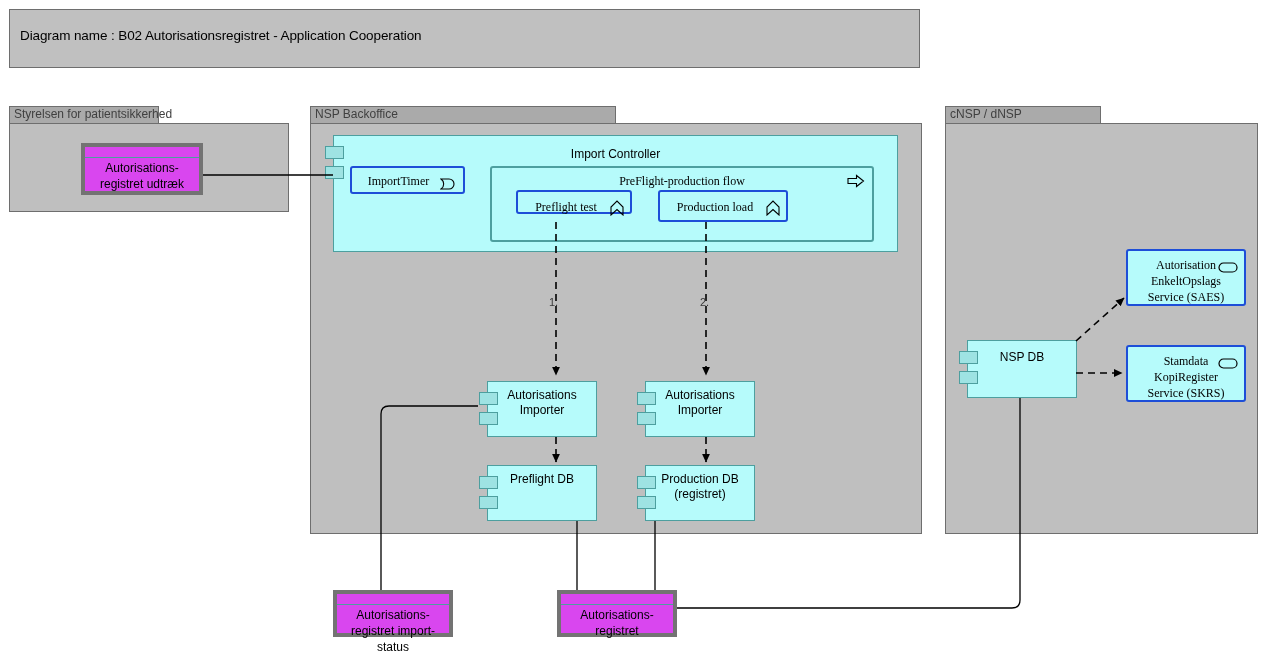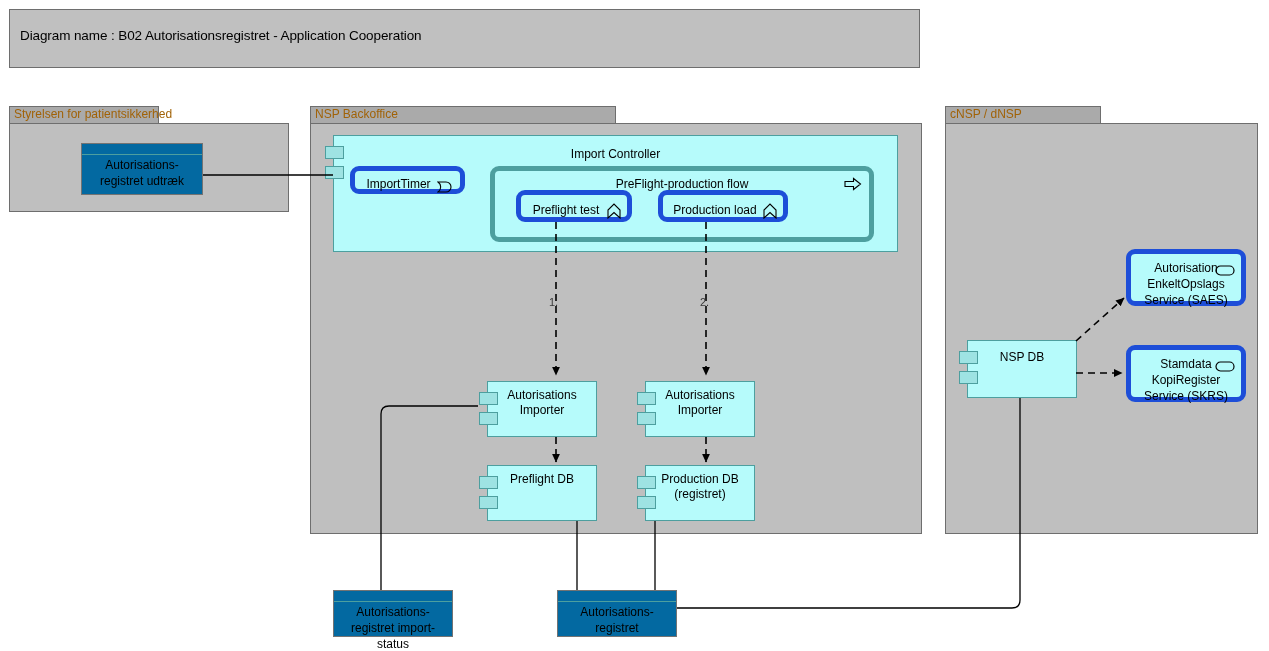--- a/index.html
+++ b/index.html
@@ -24,21 +24,21 @@
 
   
   .group{position:absolute;box-sizing:border-box;}
   .group-tab{
     position:absolute;left:0;top:0;height:18px;
     background:#aaaaaa;border:1px solid #6e6e6e;box-sizing:border-box;
     z-index:2;
   }
   .group-tab-label{
     position:absolute;left:5px;top:1px;font-size:12px;white-space:nowrap;
-    color:#a16207;z-index:4;
+    color:#404040;z-index:4;
   }
   .group-body{
     position:absolute;left:0;top:17px;right:0;bottom:0;
     background:#bfbfbf;border:1px solid #6e6e6e;box-sizing:border-box;z-index:1;
   }
 
   
   .component{
     position:absolute;box-sizing:border-box;
     background:#b6fbfb;border:1px solid #4d9f9f;
@@ -51,35 +51,35 @@
   }
   .comp-label{
     position:absolute;left:0;right:0;top:6px;text-align:center;
     font-size:12px;line-height:15px;padding:0 4px;box-sizing:border-box;
     white-space:pre-line;
   }
 
   
   .dataobj{
     position:absolute;box-sizing:border-box;
-    background:#0369a1;border:1px solid #737373;z-index:6;
+    background:#d946ef;border:4px solid #737373;z-index:6;
   }
   .dataobj .bar{
     position:absolute;left:0;right:0;top:0;height:11px;
     border-bottom:1px solid #4d9f9f;box-sizing:border-box;
   }
   .dataobj .do-label{
     position:absolute;left:0;right:0;top:13px;text-align:center;
     font-size:12px;line-height:16px;white-space:pre-line;
   }
 
   
   .rounded{
-    position:absolute;box-sizing:border-box;border-radius:9px;
-    border:5px solid #1d4ed8;background:#b6fbfb;z-index:6;
+    position:absolute;box-sizing:border-box;border-radius:3px;
+    border:2px solid #1d4ed8;background:#b6fbfb;z-index:6;font-family:Liberation Serif, serif;
   }
   .rounded.nofill{background:transparent;}
   .rlabel{
     position:absolute;left:0;right:0;text-align:center;font-size:12px;
     line-height:16px;white-space:pre-line;
   }
 
   
   .icon-wrap{position:absolute;z-index:8;}
 
@@ -173,21 +173,21 @@
 
   <div class="rounded nofill" style="left:490px;top:166px;width:384px;height:76px;border-color:#4d9f9f;">
     <div class="rlabel" style="top:5px;">PreFlight-production flow</div>
     <div class="icon-wrap" style="right:7px;top:6px;">
       <svg width="18" height="14" viewBox="0 0 18 14">
         <path d="M1,4.5 L9.5,4.5 L9.5,1.5 L16.5,7 L9.5,12.5 L9.5,9.5 L1,9.5 z" fill="none" stroke="#000" stroke-width="1.1" stroke-linejoin="miter"></path>
       </svg>
     </div>
   </div>
 
-  <div class="rounded" style="left:516px;top:190px;width:116px;height:32px;padding-left:48px;">
+  <div class="rounded" style="left:516px;top:190px;width:116px;height:24px;padding-left:48px;">
     <div class="rlabel" style="top:7px;padding-right:16px;">Preflight test</div>
     <div class="icon-wrap" style="right:6px;top:8px;">
       <svg width="14" height="16" viewBox="0 0 14 16">
         <path d="M1,15 L1,7 L7,1 L13,7 L13,15 L7,9.5 z" fill="none" stroke="#000" stroke-width="1.1" stroke-linejoin="miter"></path>
       </svg>
     </div>
   </div>
 
   <div class="rounded" style="left:658px;top:190px;width:130px;height:32px;">
     <div class="rlabel" style="top:7px;padding-right:16px;">Production load</div>

